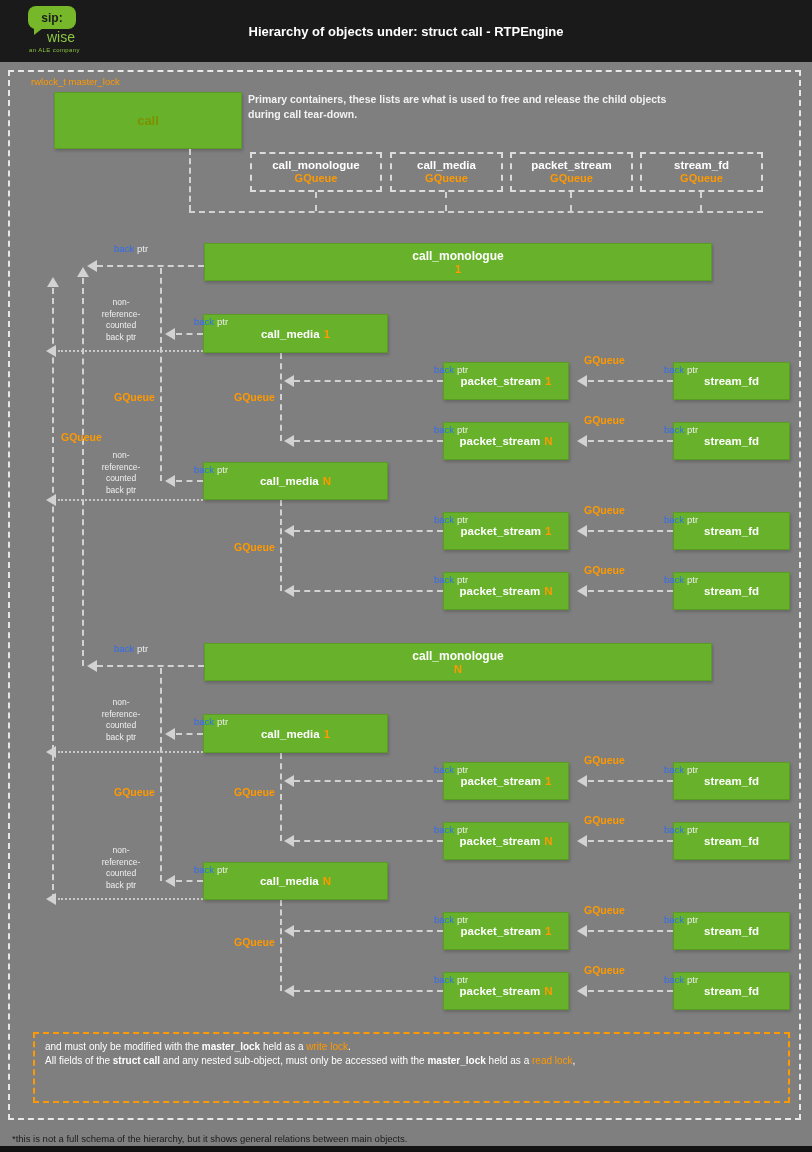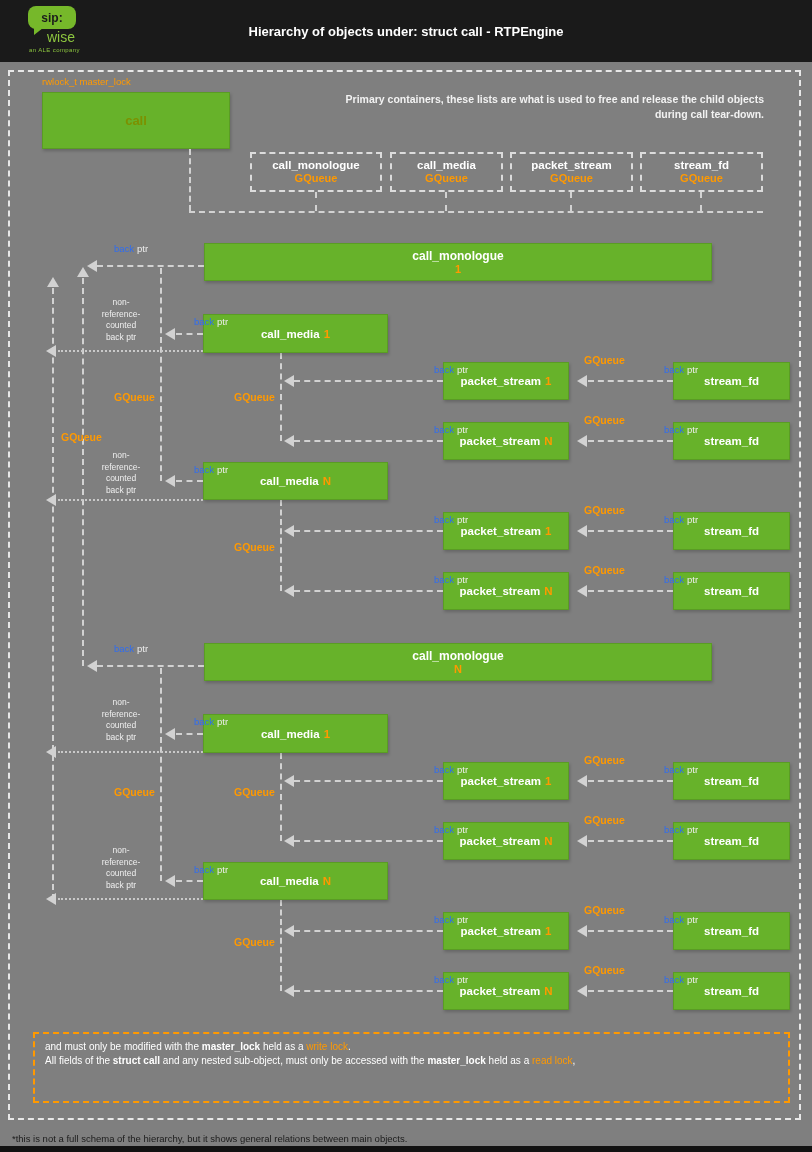--- a/index.html
+++ b/index.html
@@ -23,21 +23,21 @@
   .vl{position:absolute;border-left:2px dashed #d2d2d2}
   .dot{border-top-style:dotted;border-top-color:#c9c9c9}
   .al{position:absolute;width:0;height:0;border-top:6px solid transparent;border-bottom:6px solid transparent;border-right:10px solid #d2d2d2}
   .au{position:absolute;width:0;height:0;border-left:6px solid transparent;border-right:6px solid transparent;border-bottom:10px solid #d2d2d2}
   .gq{position:absolute;font-size:10.5px;font-weight:bold;color:#ff9900;white-space:nowrap}
   .bp{position:absolute;font-size:9.5px;white-space:nowrap}
   .bp .b{color:#2f6df0}
   .bp .p{color:#ededed;margin-left:3px}
   .nr{position:absolute;width:54px;text-align:center;font-size:8.5px;line-height:11.5px;color:#efefef}
   .mlabel{position:absolute;font-size:9.5px;color:#ff9900}
-  .intro{position:absolute;text-align:right;color:#f2f2f2;font-weight:bold;font-size:10.5px;line-height:15px}
+  .intro{position:absolute;text-align:left;color:#f2f2f2;font-weight:bold;font-size:10.5px;line-height:15px}
   .lbox{position:absolute;height:40px;border:2px dashed #dcdcdc;display:flex;flex-direction:column;align-items:center;justify-content:center}
   .lbox .n{color:#fff;font-weight:bold;font-size:11.5px;line-height:13px}
   .lbox .q{color:#ff9900;font-weight:bold;font-size:11px;line-height:13px}
   .note{position:absolute;left:33px;top:1032px;width:757px;height:71px;border:2px dashed #ff9900;padding:6px 10px;color:#fff;font-size:10px;line-height:13.5px}
   .note .or{color:#ff9900}
   .note .p3{margin-top:8px}
   .footnote{position:absolute;left:12px;top:1133px;font-size:9.5px;color:#1c1c1c}
   .bstrip{position:absolute;left:0;top:1146px;width:812px;height:6px;background:#121212}
 </style>
 </head>
@@ -52,22 +52,22 @@
           <span>sip:</span>
         </div>
       <div class="btail"></div>
       <div class="wise">wise</div>
       <div class="tagline">an ALE company</div>
     </div>
   </div>
 
   <div class="dashbox" style="left:8px;top:70px;width:793px;height:1050px"></div>
 
-  <div class="mlabel" style="left:42px;top:76px">rwlock_t master_lock</div>
-  <div class="gbox" style="left:42px;top:92px;width:188px;height:57px">
+  <div class="mlabel" style="left:31px;top:76px">rwlock_t master_lock</div>
+  <div class="gbox" style="left:54px;top:92px;width:188px;height:57px">
       <span class="calltxt">call</span>
     </div>
 
   <div class="intro" style="left:248px;top:92px;width:516px">
     <div>Primary containers, these lists are what is used to free and release the child objects</div>
     <div>during call tear-down.</div>
   </div>
 
   <div class="lbox" style="left:250px;top:152px;width:132px">
       <span class="n">call_monologue</span>

